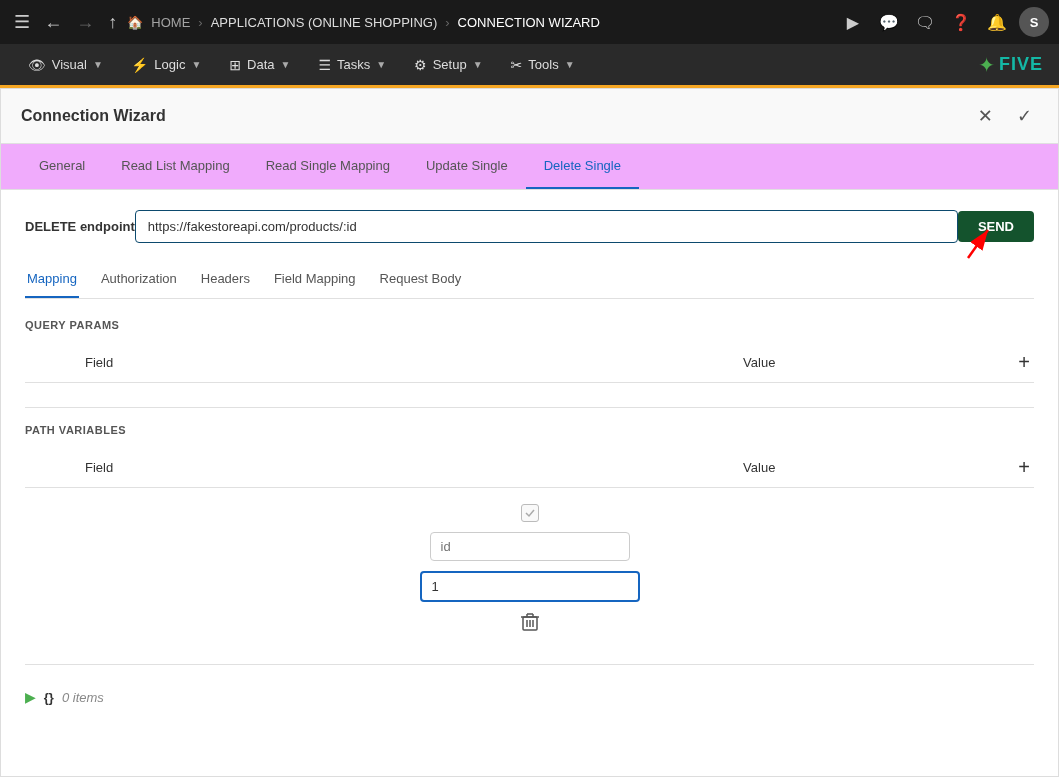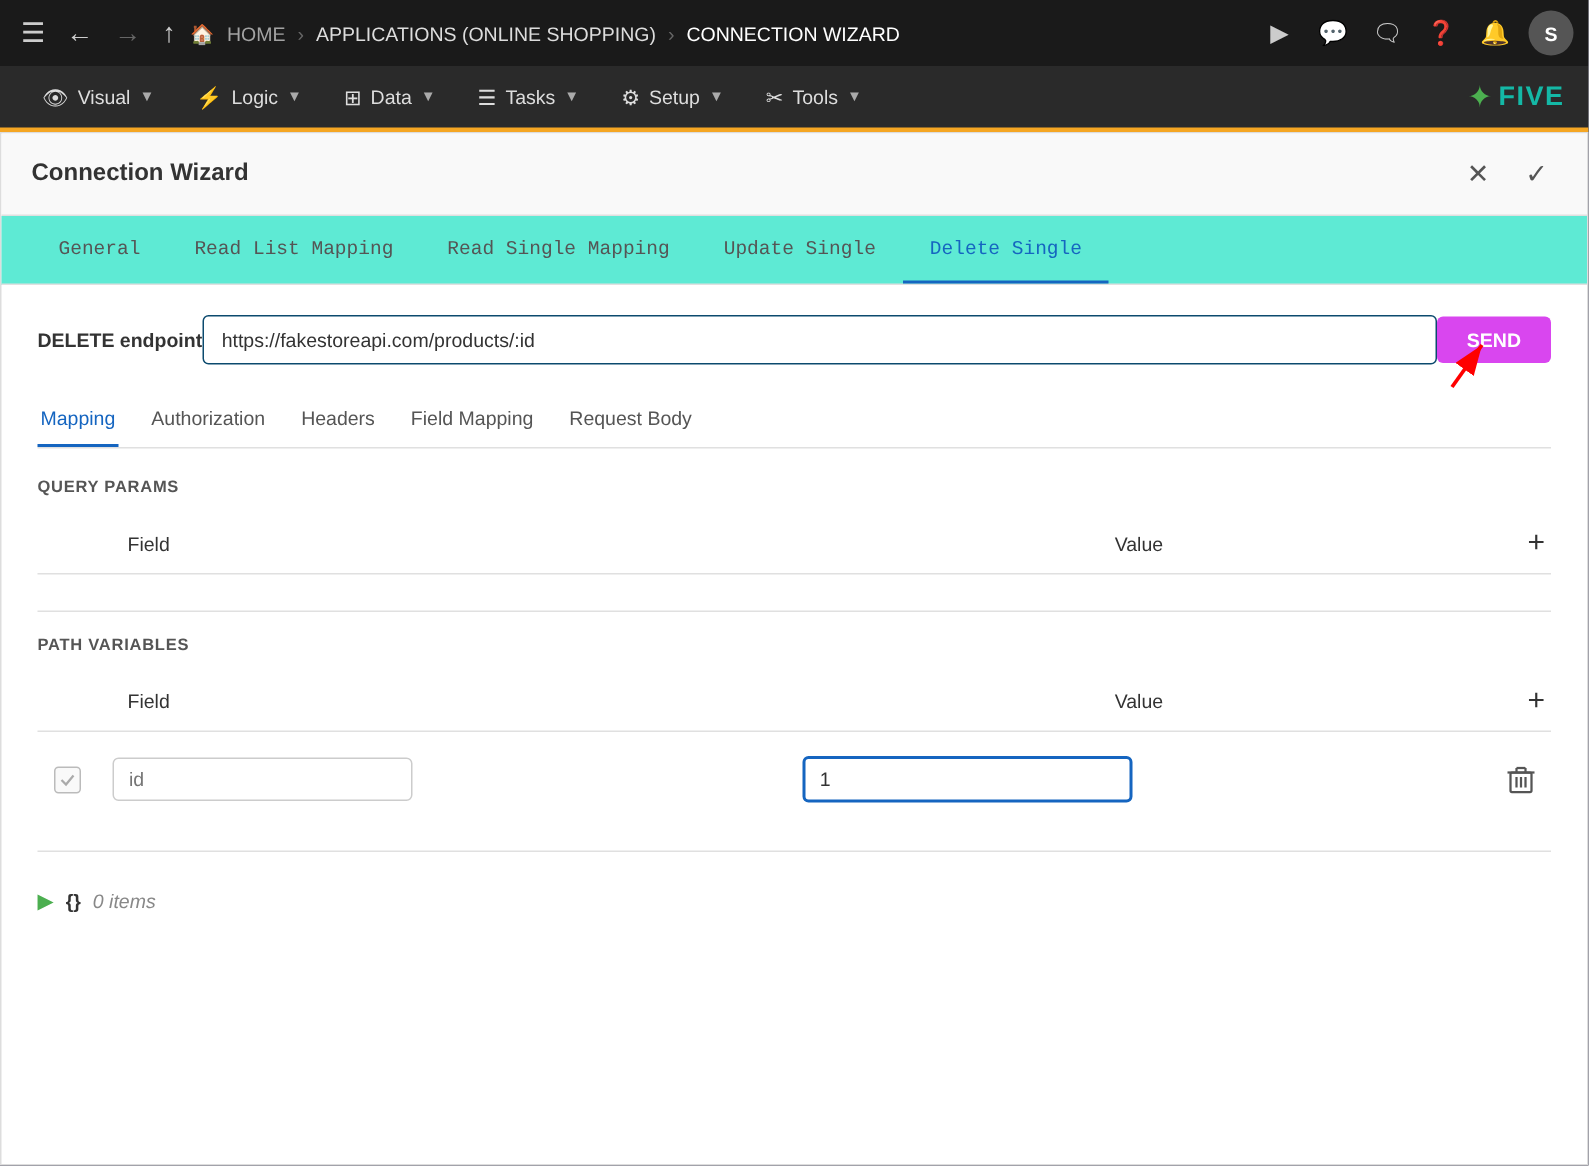--- a/index.html
+++ b/index.html
@@ -144,23 +144,22 @@
       font-size: 18px;
       color: #555;
       padding: 2px 6px;
     }
 
     
     .tabs-bar {
       display: flex;
       padding: 0 20px;
       border-bottom: 1px solid #e0e0e0;
-      background: #5eead4;
+      background: #f0abfc;
       gap: 0;
-      font-family: Liberation Mono, monospace;
     }
     .tab-item {
       padding: 14px 18px;
       font-size: 13px;
       color: #555;
       cursor: pointer;
       border-bottom: 2px solid transparent;
       white-space: nowrap;
     }
     .tab-item.active {
@@ -191,21 +190,21 @@
     .endpoint-input {
       flex: 1;
       padding: 8px 12px;
       border: 1px solid #0c4a6e;
       border-radius: 4px;
       font-size: 13px;
       color: #333;
       outline: none;
     }
     .send-btn {
-      background: #d946ef;
+      background: #14532d;
       color: white;
       border: none;
       padding: 8px 20px;
       border-radius: 4px;
       font-size: 13px;
       font-weight: bold;
       cursor: pointer;
       white-space: nowrap;
     }
 
@@ -276,20 +275,21 @@
     }
 
     .divider { border: none; border-top: 1px solid #e0e0e0; margin: 16px 0; }
 
     
     .data-row {
       display: flex;
       align-items: center;
       gap: 10px;
       padding: 8px 0;
+      flex-direction: column;
     }
     .data-row-check {
       width: 40px;
       display: flex;
       align-items: center;
       justify-content: center;
     }
     .checkbox-icon {
       width: 18px;
       height: 18px;

